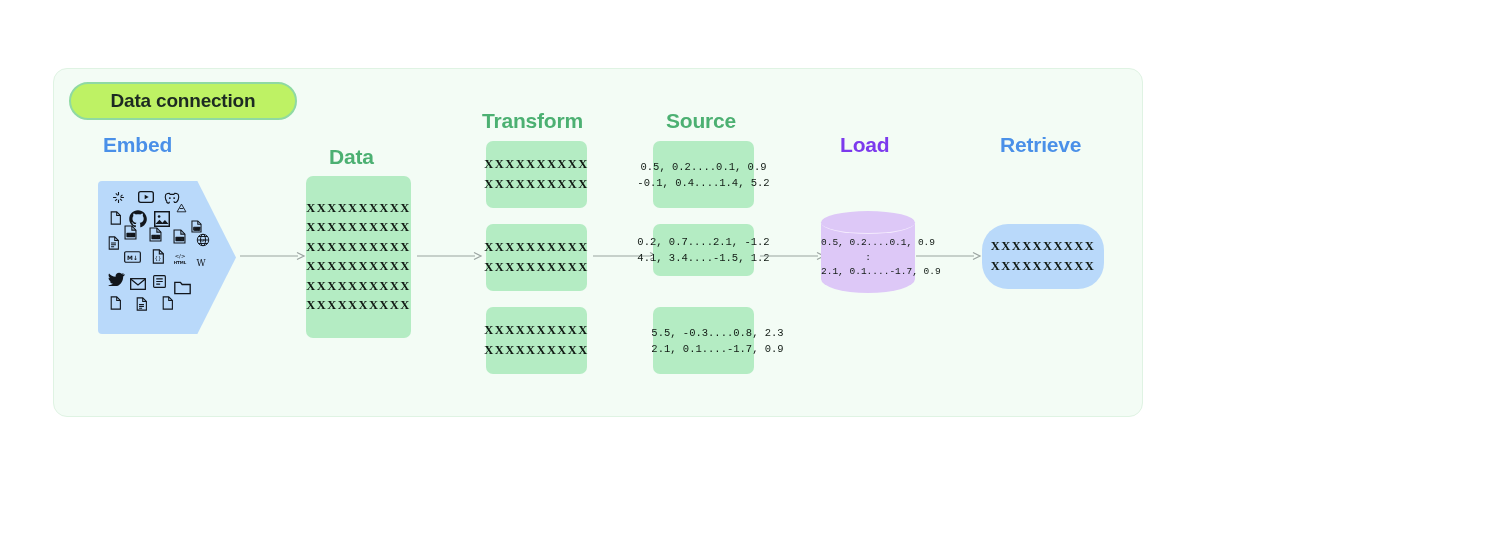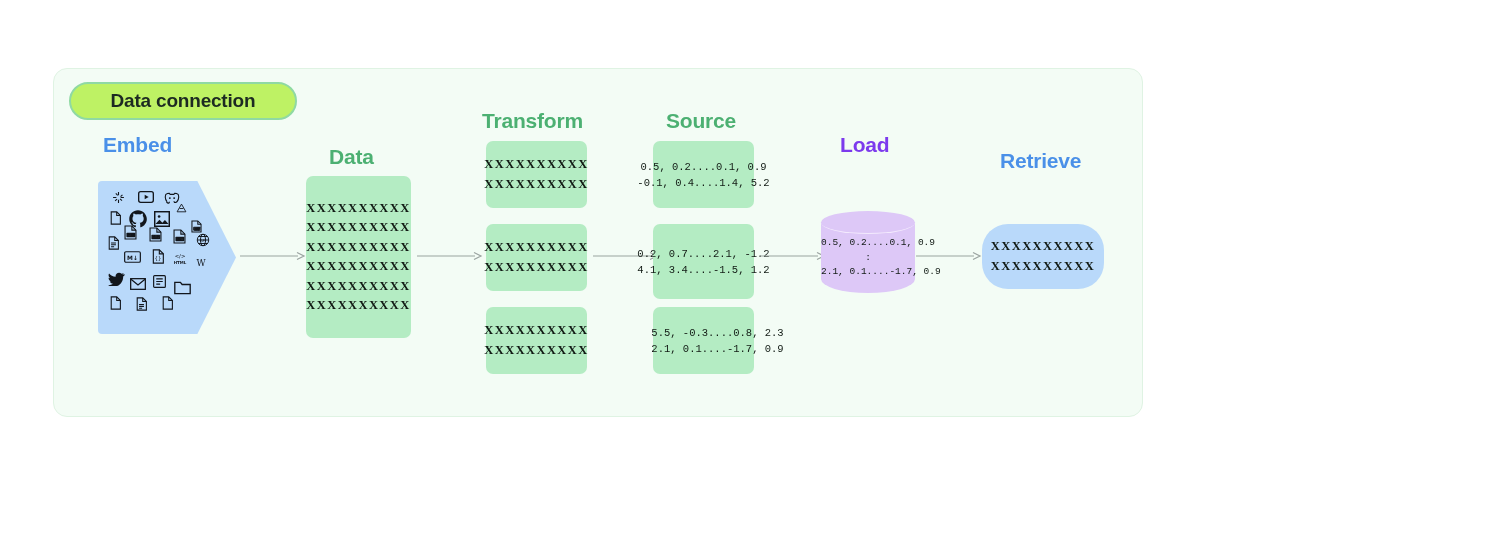--- a/index.html
+++ b/index.html
@@ -181,21 +181,21 @@
 
   <div id="badge">
     <span>Data connection</span>
   </div>
 
   <div class="heading" style="left:49px; top:64px; color:#4a90e8;">Embed</div>
   <div class="heading" style="left:275px; top:76px; color:#4cb072;">Data</div>
   <div class="heading" style="left:428px; top:40px; color:#4cb072;">Transform</div>
   <div class="heading" style="left:612px; top:40px; color:#4cb072;">Source</div>
   <div class="heading" style="left:786px; top:64px; color:#7c3aed;">Load</div>
-  <div class="heading" style="left:946px; top:80px; color:#4a90e8;">Retrieve</div>
+  <div class="heading" style="left:946px; top:64px; color:#4a90e8;">Retrieve</div>
 
   <div id="source-shape" class="stage">
     <div class="poly"></div>
     <div id="icon-grid">
 
       <span class="ic" style="left:6px; top:2px;">
         <svg width="13" height="13" viewBox="0 0 24 24" fill="#12161c">
           <path d="M11 2h2v6h-2zM11 16h2v6h-2zM2 11h6v2H2zM16 11h6v2h-6z"></path>
           <path d="M6.3 5.1l1.4-1.4 3.5 3.5-1.4 1.4zM14.2 15.1l1.4-1.4 3.5 3.5-1.4 1.4zM5.1 17.7l3.5-3.5 1.4 1.4-3.5 3.5zM15.1 9.8l3.5-3.5 1.4 1.4-3.5 3.5z"></path>
         </svg>
@@ -398,21 +398,21 @@
     <svg width="66" height="10" viewBox="0 0 66 10">
       <path d="M0 5h58" stroke="#9aa3a0" stroke-width="1.2" fill="none"></path>
       <path d="M57 1.5L64 5l-7 3.5" stroke="#9aa3a0" stroke-width="1.2" fill="none"></path>
     </svg>
   </div>
 
   <div class="gbox" style="left:599px; top:72px; width:101px; height:67px;">
     <div class="vecrow">0.5, 0.2....0.1, 0.9</div>
     <div class="vecrow">-0.1, 0.4....1.4, 5.2</div>
   </div>
-  <div class="gbox" style="left:599px; top:155px; width:101px; height:75px;">
+  <div class="gbox" style="left:599px; top:155px; width:101px; height:52px;">
     <div class="vecrow">0.2, 0.7....2.1, -1.2</div>
     <div class="vecrow">4.1, 3.4....-1.5, 1.2</div>
   </div>
   <div class="gbox" style="left:599px; top:238px; width:101px; height:67px;padding-left:28px;">
     <div class="vecrow">5.5, -0.3....0.8, 2.3</div>
     <div class="vecrow">2.1, 0.1....-1.7, 0.9</div>
   </div>
 
   <div class="arrow" style="left:706px; top:182px; width:66px;">
     <svg width="66" height="10" viewBox="0 0 66 10">

